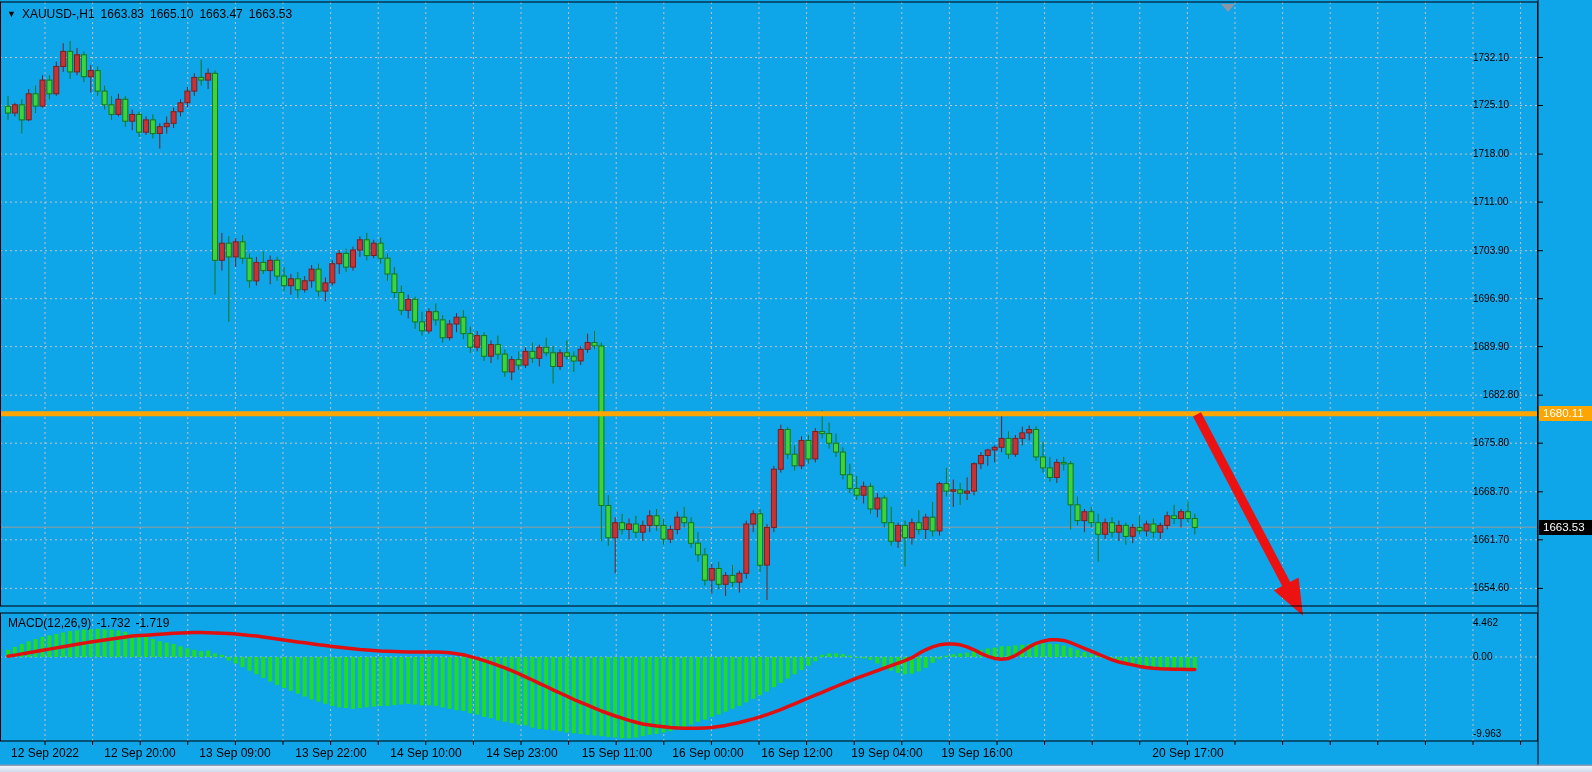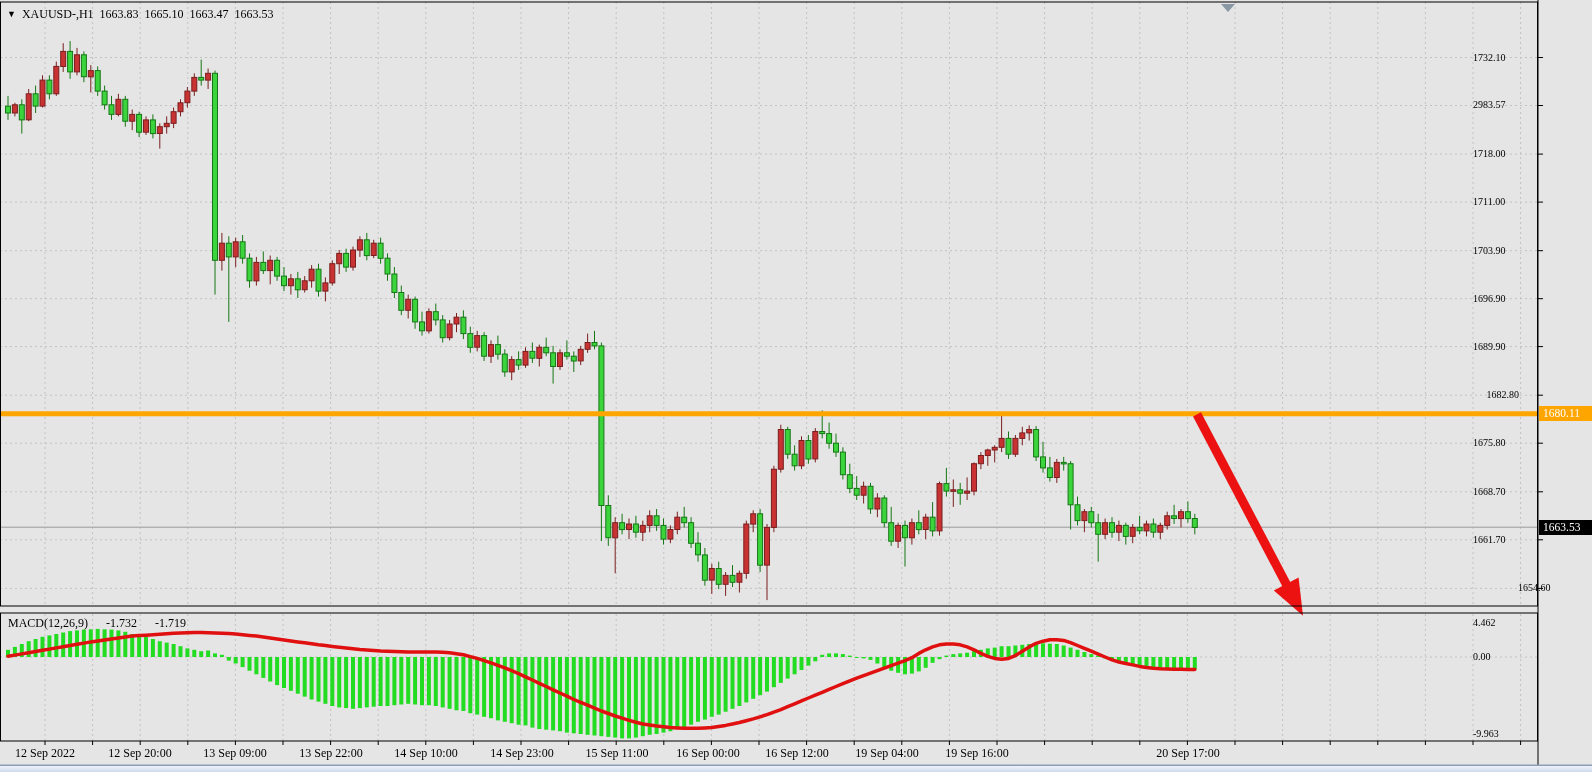--- a/index.html
+++ b/index.html
@@ -1,23 +1,23 @@
 <!DOCTYPE html>
 <html><head>
 <meta charset="utf-8">
 <style>
   html,body{margin:0;padding:0;background:#fff;}
-  #app{position:relative;width:1592px;height:772px;background:#e5e5e5;overflow:hidden;
-       font-family:Liberation Serif, serif;color:#000;}
+  #app{position:relative;width:1592px;height:772px;background:#0ea5e9;overflow:hidden;
+       font-family:Liberation Sans, sans-serif;color:#000;}
   #chart-svg-wrap{position:absolute;left:0;top:0;width:1592px;height:772px;}
   .ohlc-header{position:absolute;left:7px;top:7px;font-size:12px;white-space:nowrap;z-index:6;}
   .ohlc-header span{margin-right:6px;}
   .tri{font-size:9px;position:relative;top:-1px;margin-right:3px;}
   .macd-header{position:absolute;left:8px;top:616px;font-size:12px;white-space:nowrap;z-index:6;}
-  .macd-header span{margin-right:18px;}
+  .macd-header span{margin-right:5px;}
   .axis-label{position:absolute;left:1473px;width:46px;font-size:10px;line-height:14px;z-index:5;}
   .badge{position:absolute;left:1539px;width:71px;font-size:11.5px;line-height:15px;height:15px;
          text-align:left;padding-left:4px;box-sizing:border-box;z-index:6;}
   .badge-orange{background:#FFA500;color:#fff;}
   .badge-black{background:#000;color:#fff;}
   .time-label{position:absolute;top:746px;font-size:12px;white-space:nowrap;transform:translateX(-50%);z-index:5;}
   #bottom-strip{position:absolute;left:0;top:765px;width:1592px;height:7px;
       background:linear-gradient(#eef3fa,#c9d6ea);border-top:1px solid #8d9db6;z-index:4;}
 </style>
 </head>
@@ -692,31 +692,31 @@
   <div class="ohlc-header">
     <span class="tri">▼</span><span>XAUUSD-,H1</span><span>1663.83</span><span>1665.10</span><span>1663.47</span><span>1663.53</span>
   </div>
 
   <div class="macd-header">
     <span>MACD(12,26,9)</span><span>-1.732</span><span>-1.719</span>
   </div>
 
   <div id="price-axis">
       <div class="axis-label" style="top: 50.54px;">1732.10</div>
-      <div class="axis-label" style="top: 98.49px;">2983.57</div>
+      <div class="axis-label" style="top: 98.49px;">1725.10</div>
       <div class="axis-label" style="top: 147.125px;">1718.00</div>
       <div class="axis-label" style="top: 195.075px;">1711.00</div>
       <div class="axis-label" style="top: 243.71px;">1703.90</div>
       <div class="axis-label" style="top: 291.66px;">1696.90</div>
       <div class="axis-label" style="top: 339.61px;">1689.90</div>
       <div class="axis-label" style="top: 388.245px; text-align: right;">1682.80</div>
       <div class="axis-label" style="top: 436.195px;">1675.80</div>
       <div class="axis-label" style="top: 484.83px;">1668.70</div>
       <div class="axis-label" style="top: 532.78px;">1661.70</div>
-      <div class="axis-label" style="top: 581.415px; margin-left: 45px;">1654.60</div>
+      <div class="axis-label" style="top: 581.415px;">1654.60</div>
       <div class="axis-label" style="top: 616px;">4.462</div>
       <div class="axis-label" style="top: 650px;">0.00</div>
       <div class="axis-label" style="top: 727px;">-9.963</div>
     </div>
 
   <div class="badge badge-orange" id="orange-badge" style="top: 406.171px;">1680.11</div>
   <div class="badge badge-black" id="bid-badge" style="top: 519.745px;">1663.53</div>
 
   <div id="time-axis">
       <div class="time-label" style="left: 45px;">12 Sep 2022</div>

